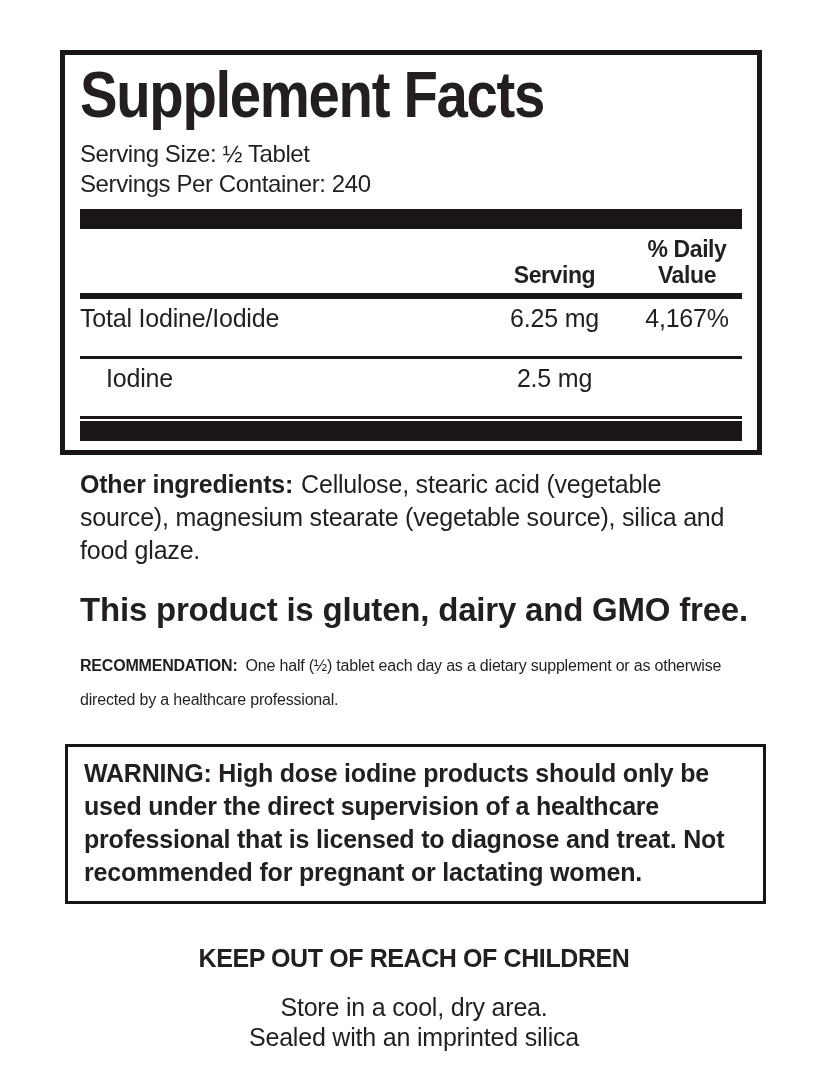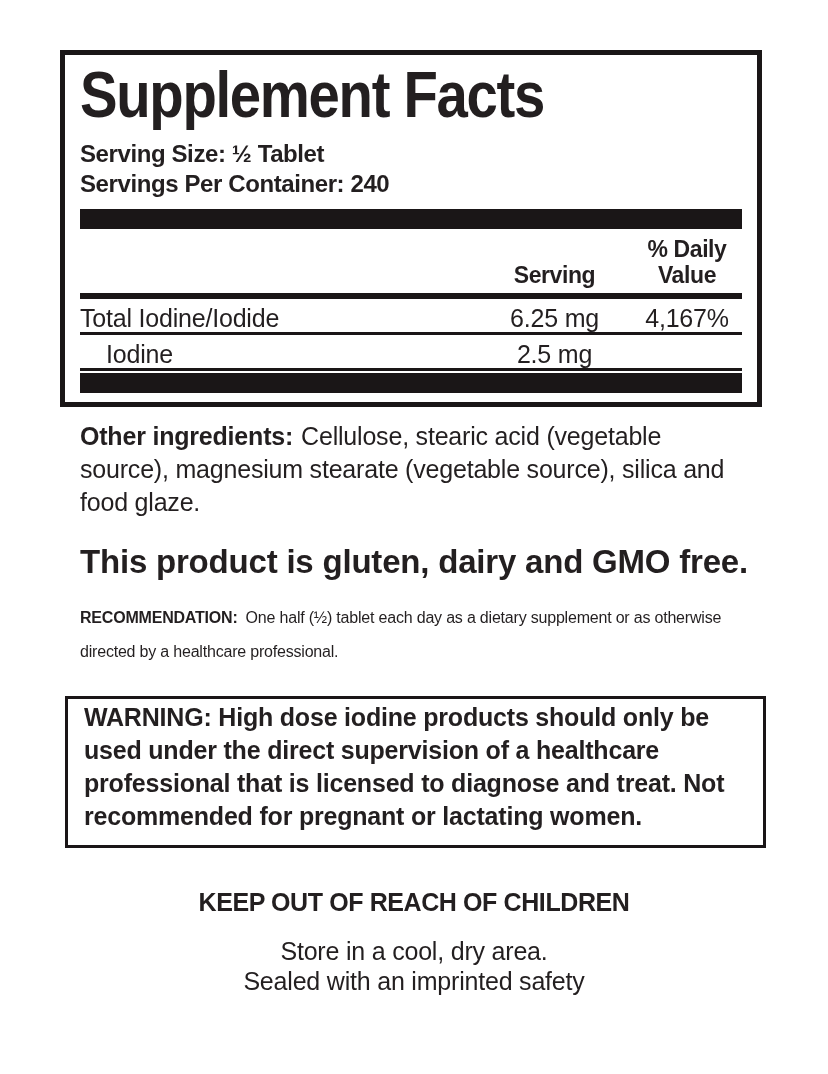--- a/index.html
+++ b/index.html
@@ -28,21 +28,21 @@
     font-weight: bold;
     line-height: 60px;
     white-space: nowrap;
     transform: scaleX(0.88);
     transform-origin: 0 50%;
     letter-spacing: -1.5px;
     margin-top: 4px;
   }
   .serving-line {
     font-size: 24px;
-    font-weight: bold;
+    font-weight: normal;
     line-height: 30px;
     letter-spacing: -0.4px;
   }
   .serving-block { margin-top: 14px; }
 
   .bar {
     background: #1a1617;
     height: 20px;
     margin-top: 10px;
   }
@@ -65,21 +65,21 @@
     font-weight: bold;
     line-height: 26px;
     letter-spacing: -0.4px;
   }
   .thick-rule { height: 6px; background: #1a1617; }
   .thin-rule  { height: 3px; background: #1a1617; }
 
   .nut-row {
     display: flex;
     align-items: center;
-    padding: 5px 0 0 0;
+    padding: 5px 0 24px 0;
     font-size: 25px;
     line-height: 28px;
   }
   .nut-name { flex: 1; }
   .nut-name.indent { padding-left: 26px; }
 
   
   .other-section {
     margin: 13px 86px 0 80px;
     font-size: 25px;
@@ -99,21 +99,21 @@
     margin: 25px 78px 0 80px;
     font-size: 16px;
     line-height: 34px;
   }
 
   .warning-box {
     box-sizing: border-box;
     margin: 27px 60px 0 65px;
     width: 701px;
     border: 3px solid #1a1617;
-    padding: 2px 16px 12px 16px;
+    padding: 10px 16px 12px 16px;
     font-size: 25px;
     font-weight: bold;
     line-height: 33px;
   }
 
   .keep-block {
     margin-top: 39px;
     text-align: center;
     font-size: 25px;
     line-height: 30px;
@@ -182,17 +182,17 @@
     <span class="bold-inline">RECOMMENDATION:</span><span>One half (½) tablet each day as a dietary supplement or as otherwise directed by a healthcare professional.</span>
   </div>
 
   <div class="warning-box">
     <span>WARNING: High dose iodine products should only be used under the direct supervision of a healthcare professional that is licensed to diagnose and treat. Not recommended for pregnant or lactating women.</span>
   </div>
 
   <div class="keep-block">
     <div class="keep-heading">KEEP OUT OF REACH OF CHILDREN</div>
     <div>Store in a cool, dry area.</div>
-    <div>Sealed with an imprinted safety</div>
+    <div>Sealed with an imprinted silica</div>
 
   </div>
 
 </div>
 
 </body></html>

